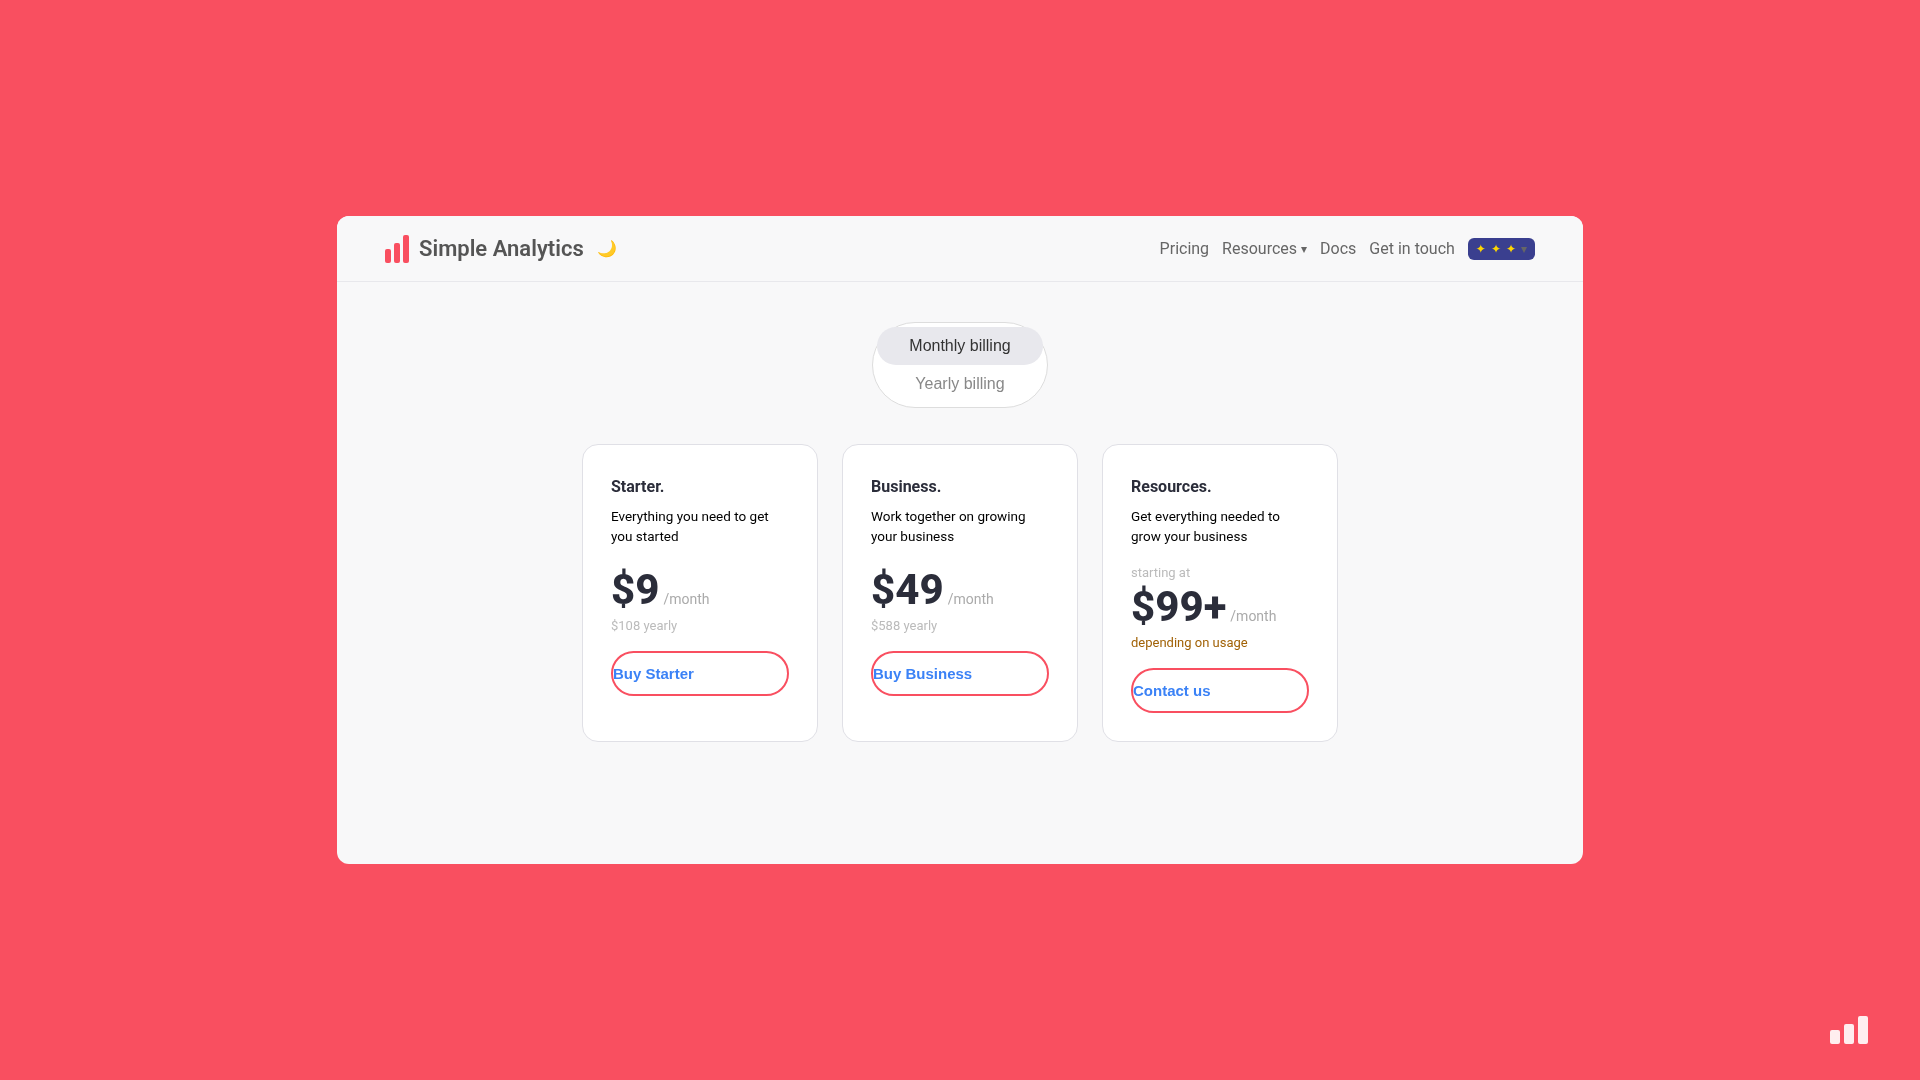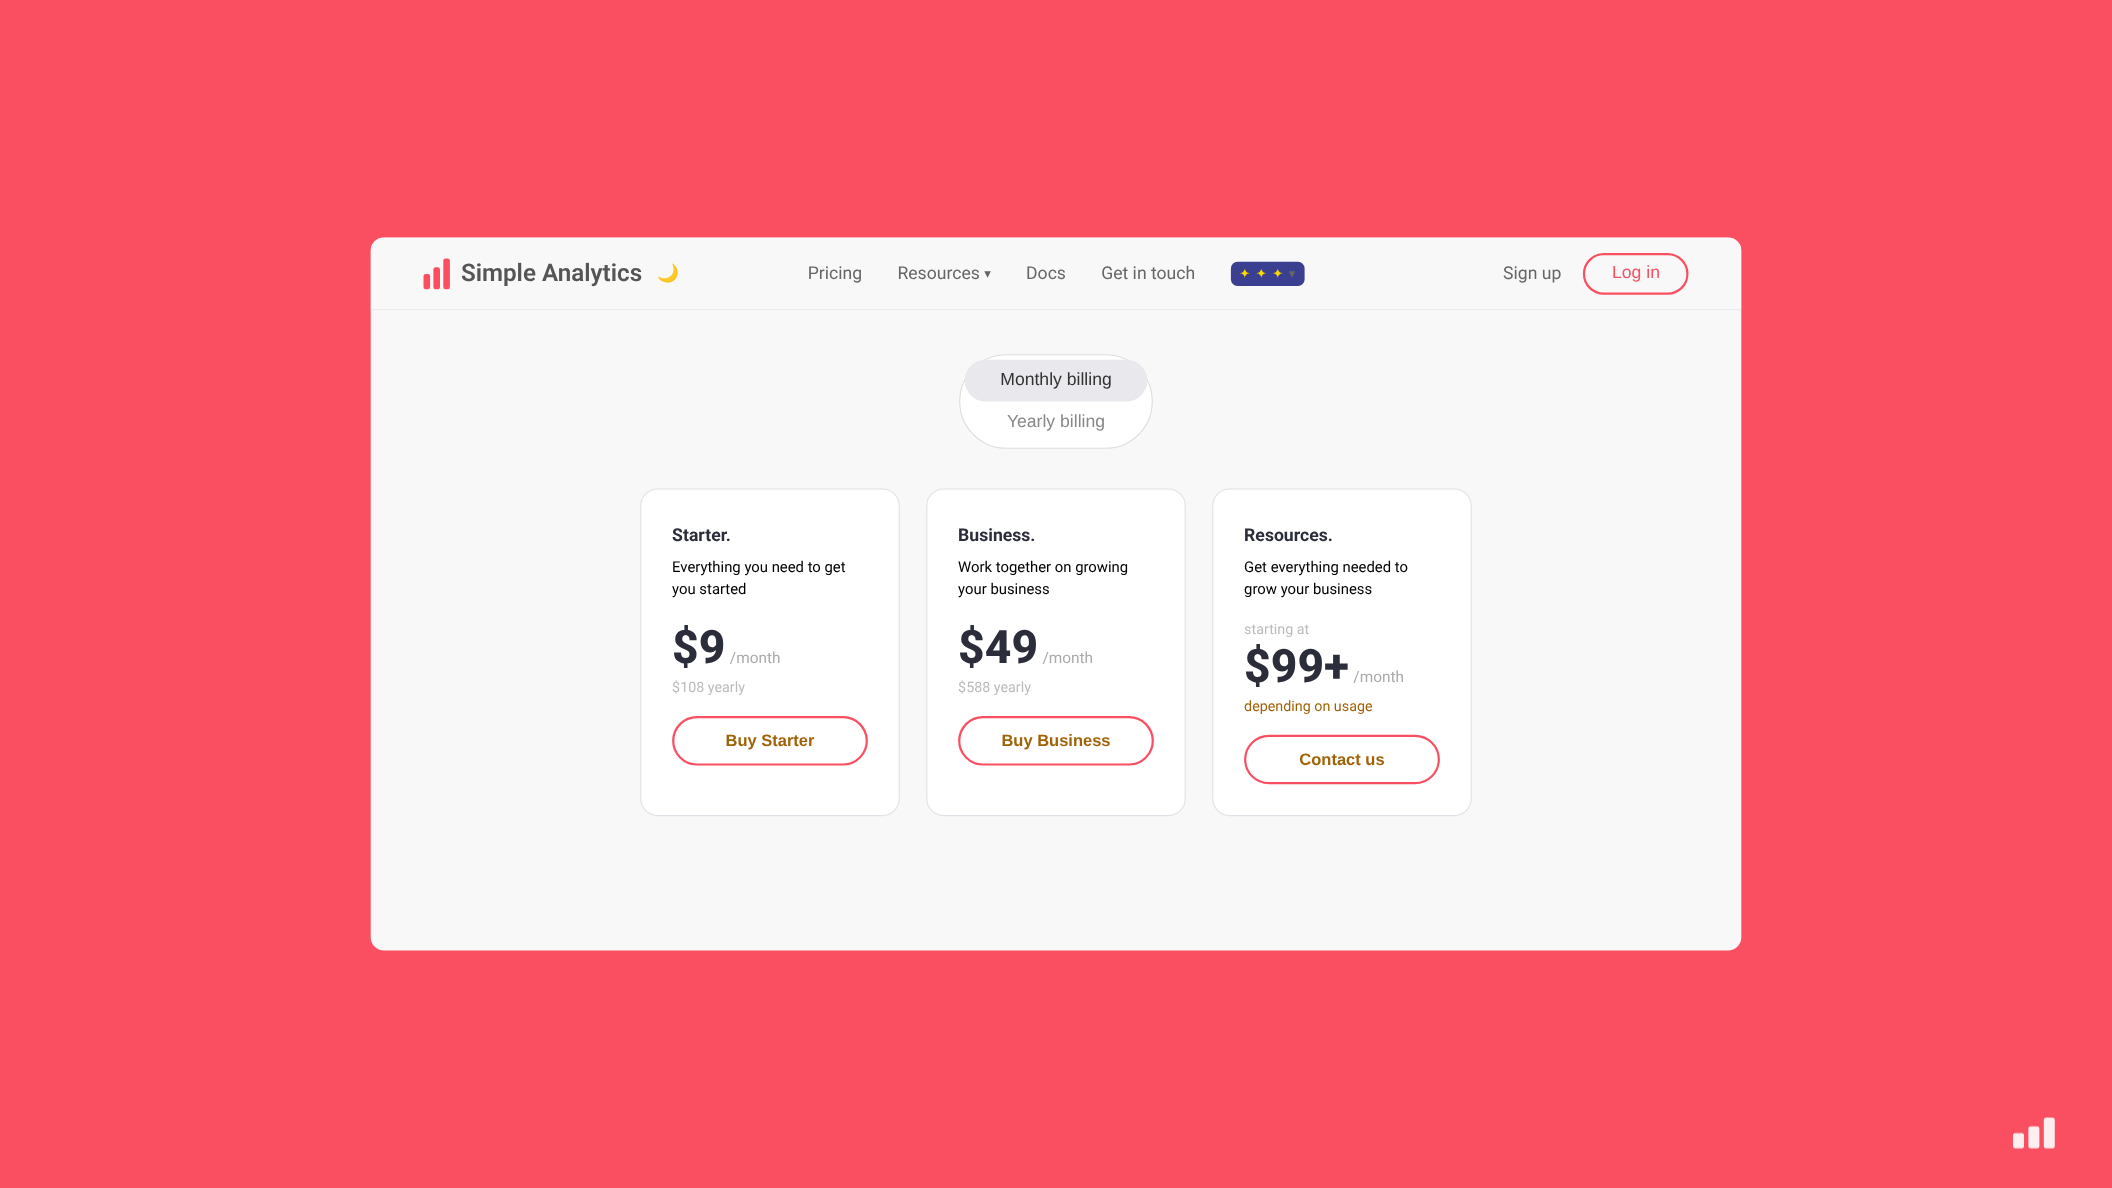--- a/index.html
+++ b/index.html
@@ -56,21 +56,21 @@
       font-weight: 600;
       color: #555;
     }
     .moon-icon {
       font-size: 16px;
       margin-left: 4px;
     }
     .nav-links {
       display: flex;
       align-items: center;
-      gap: 32px;
+      gap: 13px;
     }
     .nav-link {
       font-size: 16px;
       color: #666;
       cursor: pointer;
       text-decoration: none;
       display: flex;
       align-items: center;
       gap: 4px;
     }
@@ -220,25 +220,25 @@
       font-size: 13px;
       color: #a16207;
       margin-bottom: 18px;
     }
     .card-btn {
       border: 2px solid #f94f60;
       border-radius: 999px;
       padding: 12px 0;
       font-size: 15px;
       font-weight: 600;
-      color: #a16207;
+      color: #3b82f6;
       background: transparent;
       cursor: pointer;
       width: 100%;
-      text-align: center;
+      text-align: left;
     }
 
     
     .bottom-chart {
       position: fixed;
       bottom: 36px;
       right: 52px;
       display: flex;
       align-items: flex-end;
       gap: 4px;
@@ -273,24 +273,20 @@
         <span class="chevron">▾</span>
       </a>
       <a class="nav-link">Docs</a>
       <a class="nav-link">Get in touch</a>
       <div class="eu-badge">
         <span class="eu-stars">✦ ✦ ✦</span>
         <span class="chevron">▾</span>
       </div>
     </div>
 
-    <div class="nav-actions">
-      <span class="sign-up-link">Sign up</span>
-      <button class="login-btn">Log in</button>
-    </div>
   </nav>
 
   <div class="content">
 
     <div class="billing-toggle">
       <button class="toggle-btn active">Monthly billing</button>
       <button class="toggle-btn inactive">Yearly billing</button>
     </div>
 
     <div class="cards-row">

